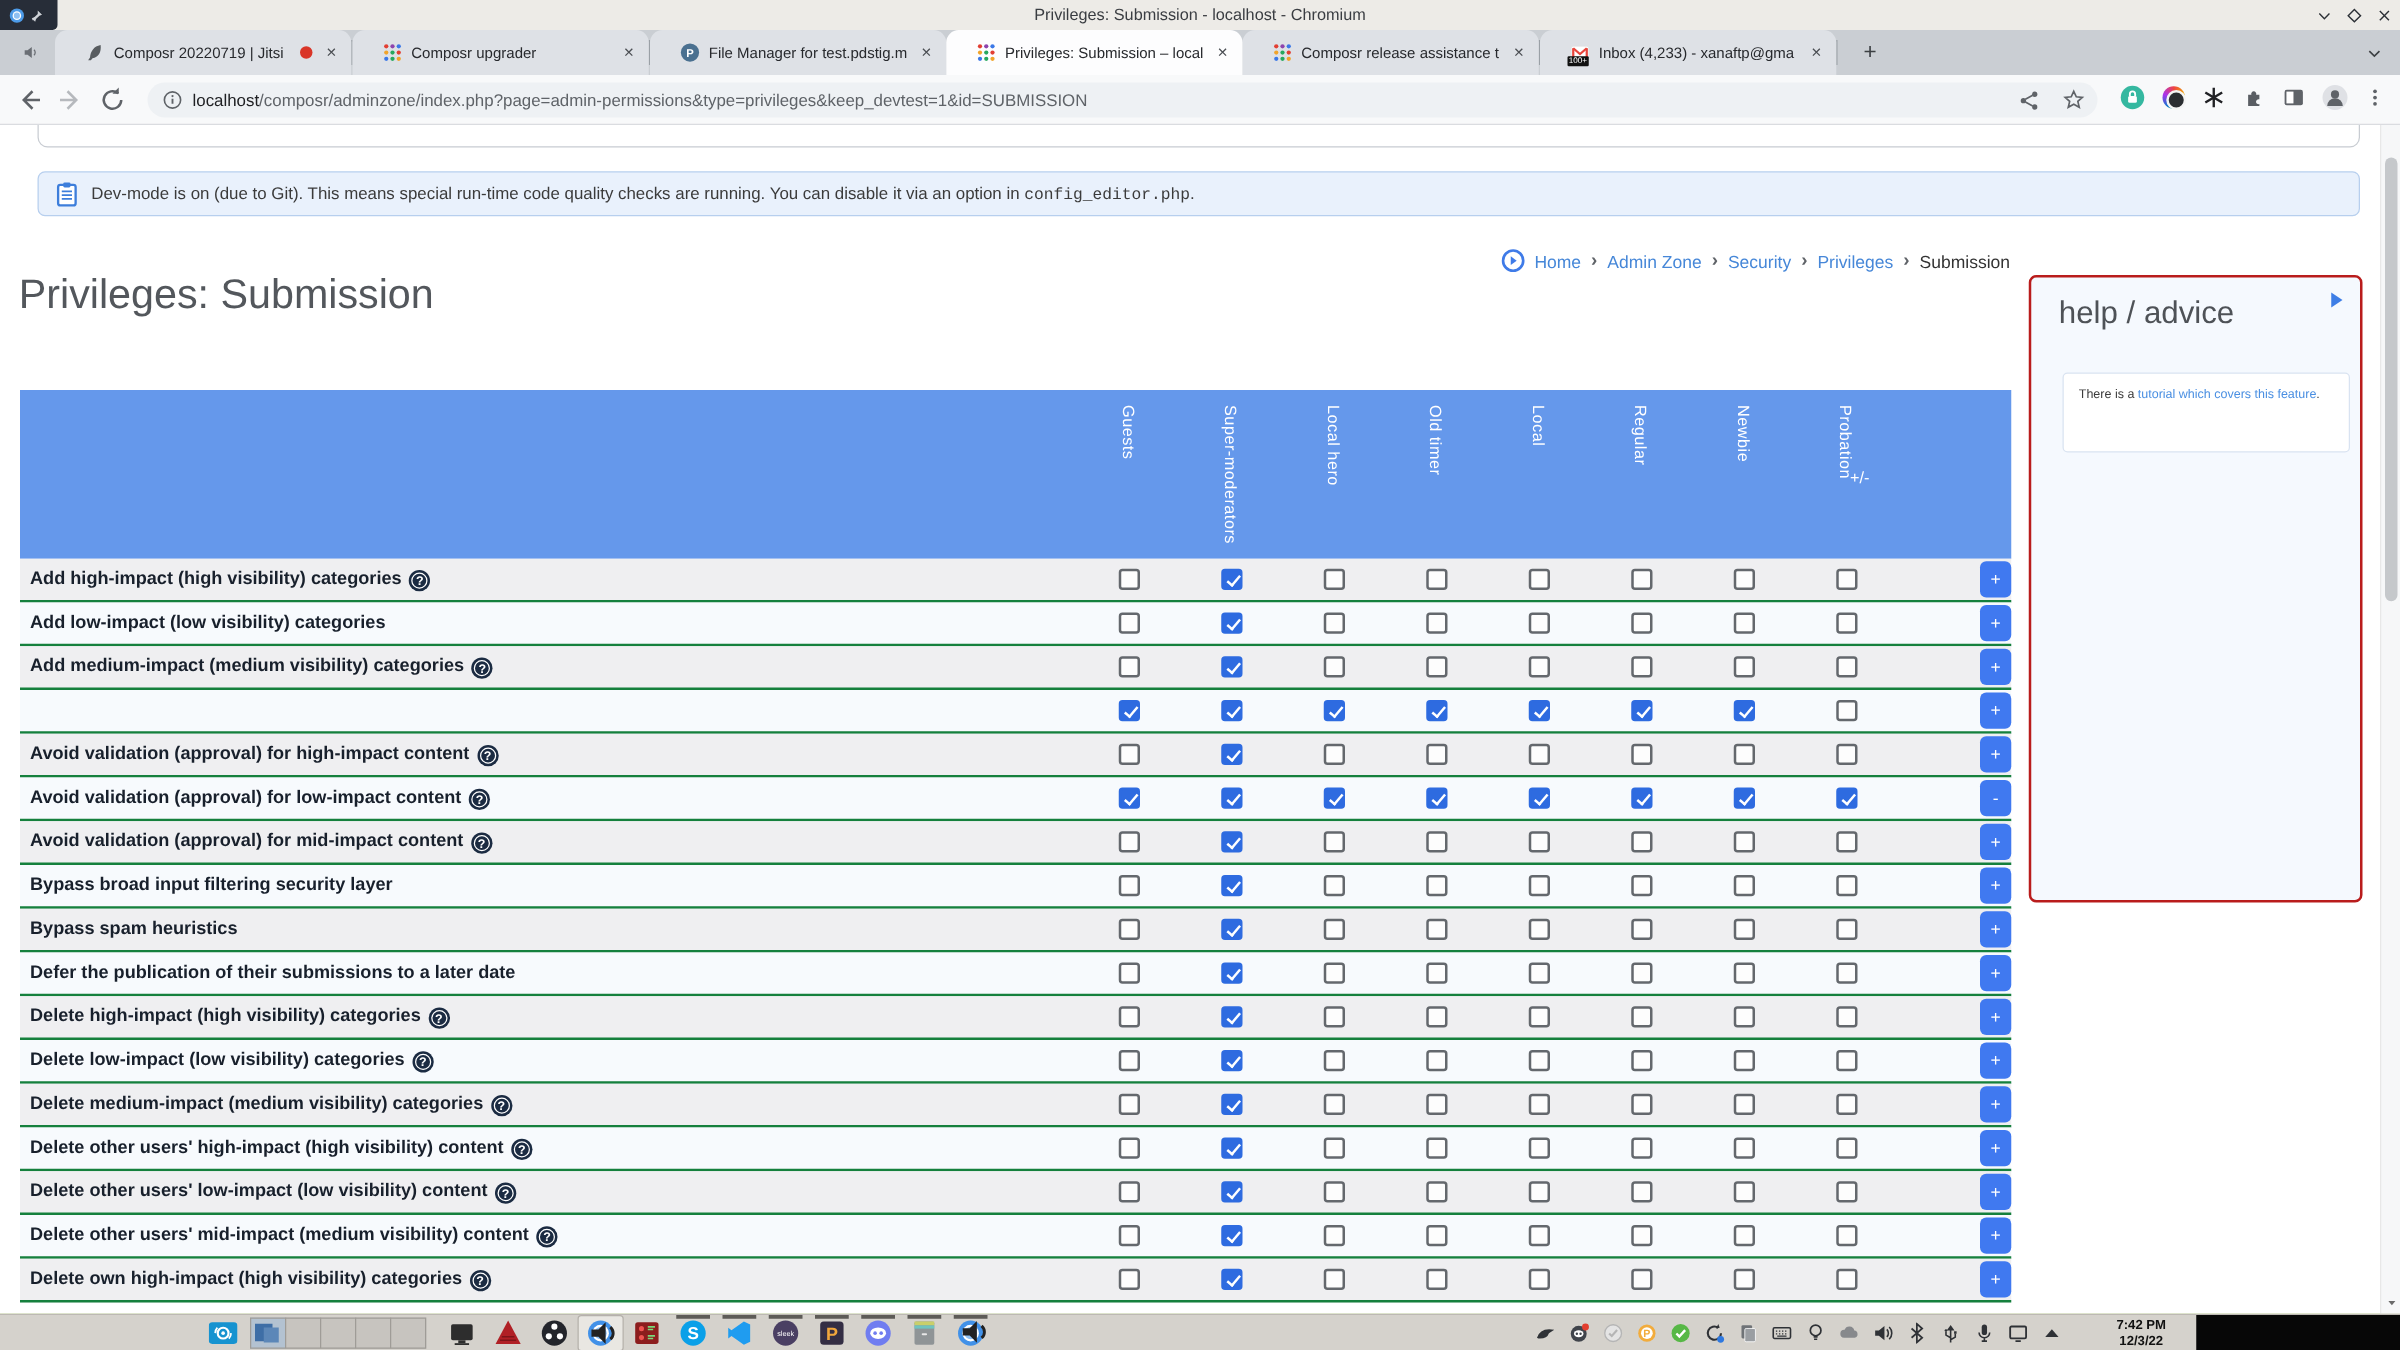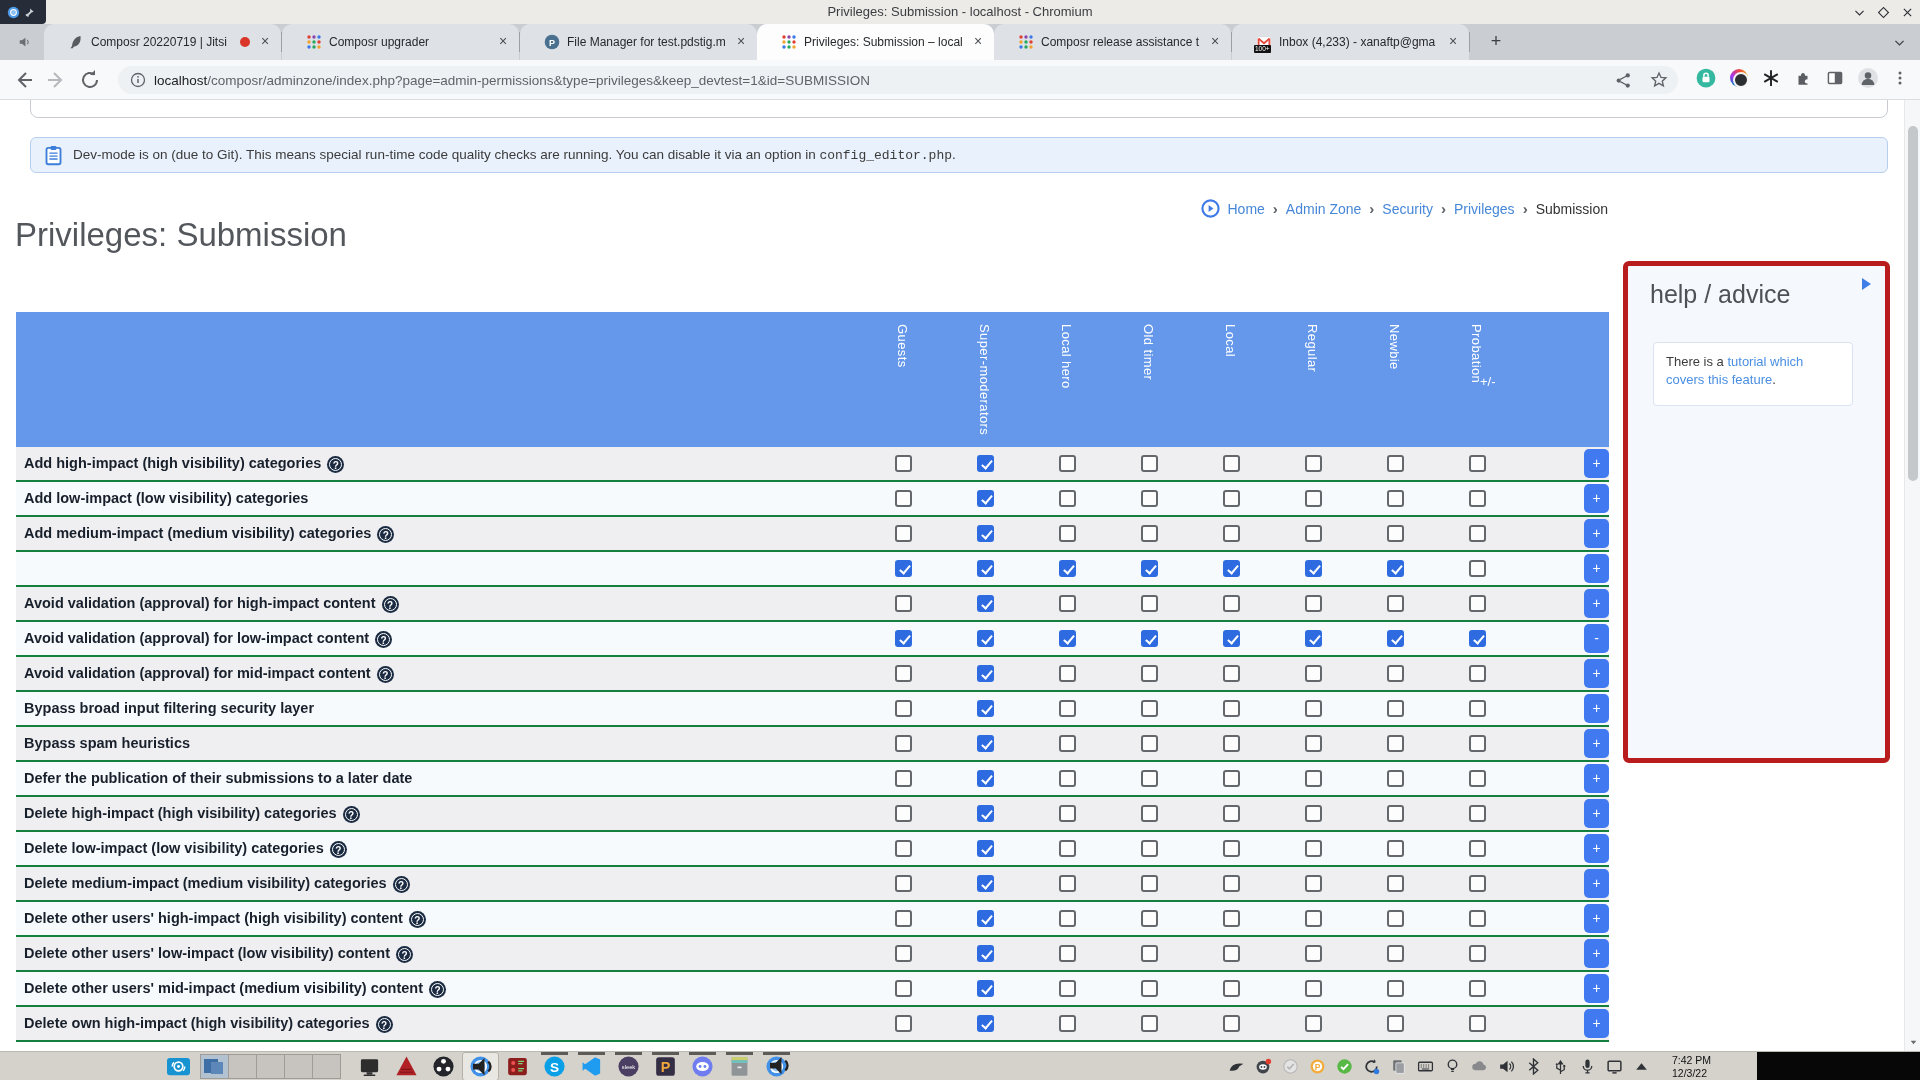--- a/index.html
+++ b/index.html
@@ -60,26 +60,26 @@
             padding-left:13px; font-size:13.5px; color:#3b3b3b; }
   .notice code { font-family:"Liberation Mono","DejaVu Sans Mono",monospace; font-weight:normal; font-size:13px; }
   .crumbs { position:absolute; top:99px; right:312px; display:flex; align-items:center; gap:8px;
             font-size:14px; }
   .crumbs a { color:#4687d8; text-decoration:none; }
   .crumbs .cur { color:#333; }
   .crumbs .sep { color:#5f6368; font-size:15px; font-weight:bold; line-height:14px; }
   .pagetitle { position:absolute; left:15px; top:116px; font-size:33px; font-weight:400; color:#53575c; }
 
   .helppanel { position:absolute; left:1623px; top:120px; width:267px; height:502px; background:#f5f9fe;
-               border:5px solid #b91c1c; border-radius:6px;margin-top:41px; }
+               border:2px solid #b91c1c; border-radius:6px; }
   .helppanel h2 { position:absolute; left:22px; top:14px; font-size:25px; font-weight:400; color:#4e5257; }
   .help-arrow { position:absolute; right:14px; top:12px; width:0; height:0;
                 border-left:9px solid #3e7ee6; border-top:6px solid transparent; border-bottom:6px solid transparent; }
-  .helpbox { position:absolute; left:25px; top:76px; width:200px; min-height:64px; background:#fff;
-             border:1px solid #d9e3f1; border-radius:4px; padding:10px 12px; font-size:13px;
+  .helpbox { position:absolute; left:25px; top:76px; width:230px; min-height:64px; background:#fff;
+             border:1px solid #d9e3f1; border-radius:4px; padding:10px 12px; font-size:10px;
              color:#3c3c3c; line-height:1.4; }
   .helpbox a { color:#4a8fe2; text-decoration:none; }
 
   
   .ptable { position:absolute; left:16px; top:212px; width:1593px; }
   .thead { position:relative; width:1593px; height:135px; background:#6598eb; }
   .colhead { position:absolute; top:12px; writing-mode:vertical-rl; color:#fff; font-size:13px;
              letter-spacing:.4px; white-space:nowrap; }
   .pmhead { position:absolute; left:1464px; top:62px; color:#fff; font-size:13px; }
   .trow { position:relative; width:1593px; height:35px; border-bottom:2px solid #15803d; }
@@ -112,22 +112,22 @@
   .appbtn.haswin::before { content:""; position:absolute; top:0; left:5px; width:27px; height:3px; background:#5d5b57; }
   .appbtn.activeapp { background:#e9e7e2; border:1px solid #b5b1ab; border-radius:3px; }
   .spk-badge { position:absolute; right:2px; top:2px; width:9px; height:9px; }
   .pager { display:flex; height:25px; margin:0 10px 0 4px; }
   .pager .cell { width:29px; height:25px; background:#c7c4bf; border:1px solid #9f9c97; margin-left:-1px; position:relative; }
   .pager .cell.on { background:#b3c2d1; }
   .pager .cell.on i { position:absolute; left:3px; top:4px; width:14px; height:14px; background:#3e6ea6; display:block; }
   .pager .cell.on b { position:absolute; left:10px; top:7px; width:12px; height:12px; background:#5c87b8; display:block; }
   .tb-tray { position:absolute; left:1228px; top:0; height:29px; display:flex; align-items:center; gap:10px; }
   .trayicon { width:17px; height:17px; } .trayicon svg { width:17px; height:17px; display:block; }
-  .clock { position:absolute; left:1672px; top:2px; width:82px; text-align:left; font-size:10.5px;
-           line-height:1.25; color:#111; }
+  .clock { position:absolute; left:1672px; top:2px; width:82px; text-align:center; font-size:10.5px;
+           line-height:1.25; color:#111;font-weight:bold; }
   .blackseg { position:absolute; left:1757px; top:0; width:163px; height:29px; background:#070707; }
 </style>
 </head>
 <body>
 
 <div id="stage">
 
   <div class="titlebar">
     <div class="corner">
       <svg width="13" height="13" viewBox="0 0 16 16">

